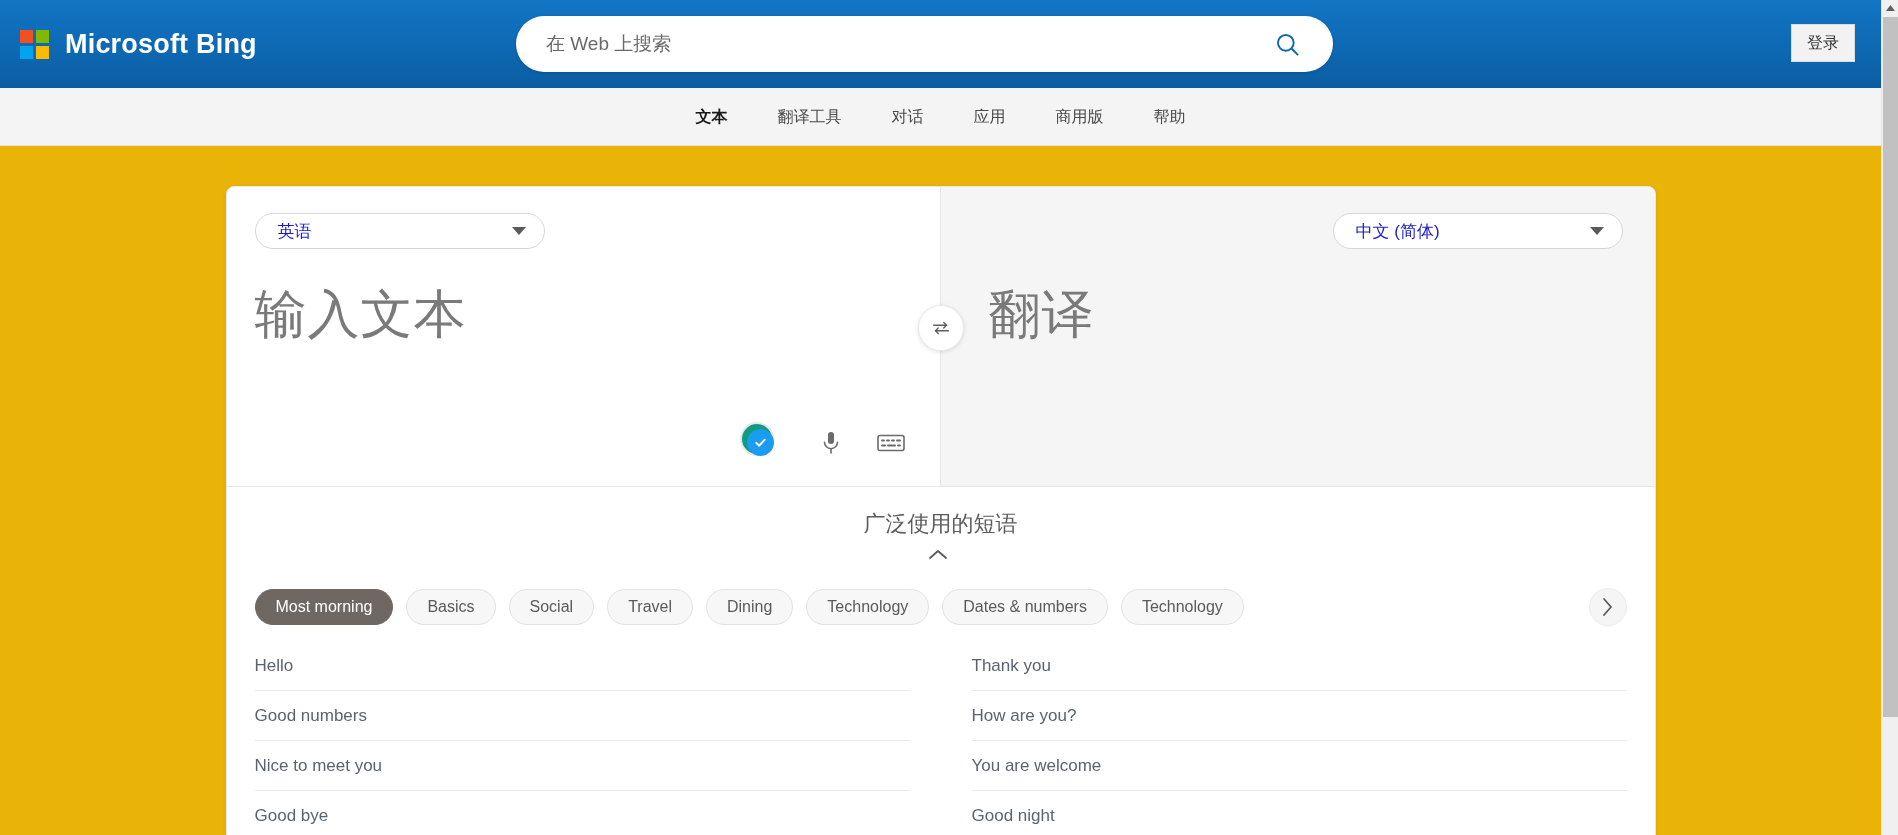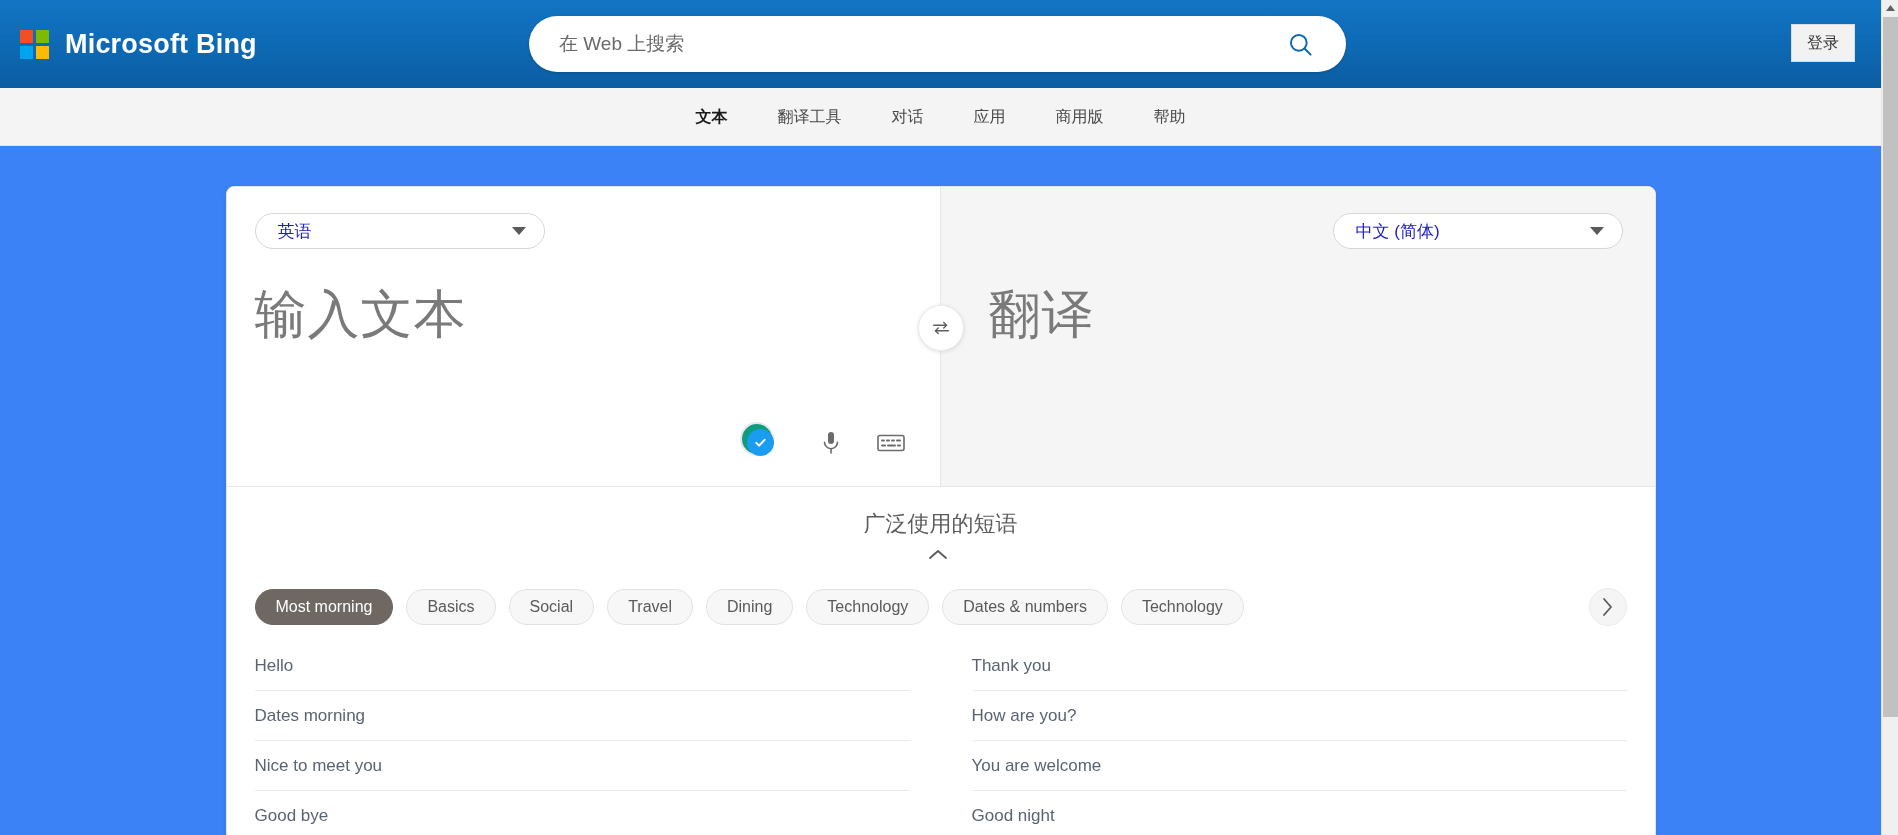--- a/index.html
+++ b/index.html
@@ -62,21 +62,21 @@
   .brand-name {
     color: #ffffff;
     font-size: 27px;
     font-weight: 600;
     letter-spacing: 0.2px;
     white-space: nowrap;
   }
 
   .search-wrap {
     position: absolute;
-    left: 529px;
+    left: 516px;
     top: 16px;
     width: 817px;
     height: 56px;
   }
   .search-box {
     width: 100%;
     height: 100%;
     background: #ffffff;
     border-radius: 28px;
     display: flex;
@@ -135,21 +135,21 @@
     line-height: 58px;
   }
   .nav-item.active {
     color: #1a1a1a;
     font-weight: bold;
   }
 
   
   .content {
     padding: 40px 0 0 0;
-    background: #3b82f6;
+    background: #eab308;
     height: calc(835px - 88px - 58px);
   }
 
   .card {
     width: 1430px;
     margin: 0 auto;
     background: #ffffff;
     border: 1px solid #e6e6e6;
     border-radius: 8px;
     box-shadow: 0 1px 4px rgba(0,0,0,0.07);
@@ -485,21 +485,21 @@
           <button class="chips-next">
             <svg width="13" height="20" viewBox="0 0 13 20" fill="none" stroke="#5a5a5a" stroke-width="1.8" stroke-linecap="round" stroke-linejoin="round">
               <path d="M3 2 L10 10 L3 18"></path>
             </svg>
           </button>
         </div>
 
         <div class="phrase-cols">
           <div class="phrase-col">
             <div class="phrase-row">Hello</div>
-            <div class="phrase-row">Dates morning</div>
+            <div class="phrase-row">Good numbers</div>
             <div class="phrase-row">Nice to meet you</div>
             <div class="phrase-row">Good bye</div>
           </div>
           <div class="phrase-col">
             <div class="phrase-row">Thank you</div>
             <div class="phrase-row">How are you?</div>
             <div class="phrase-row">You are welcome</div>
             <div class="phrase-row">Good night</div>
           </div>
         </div>

